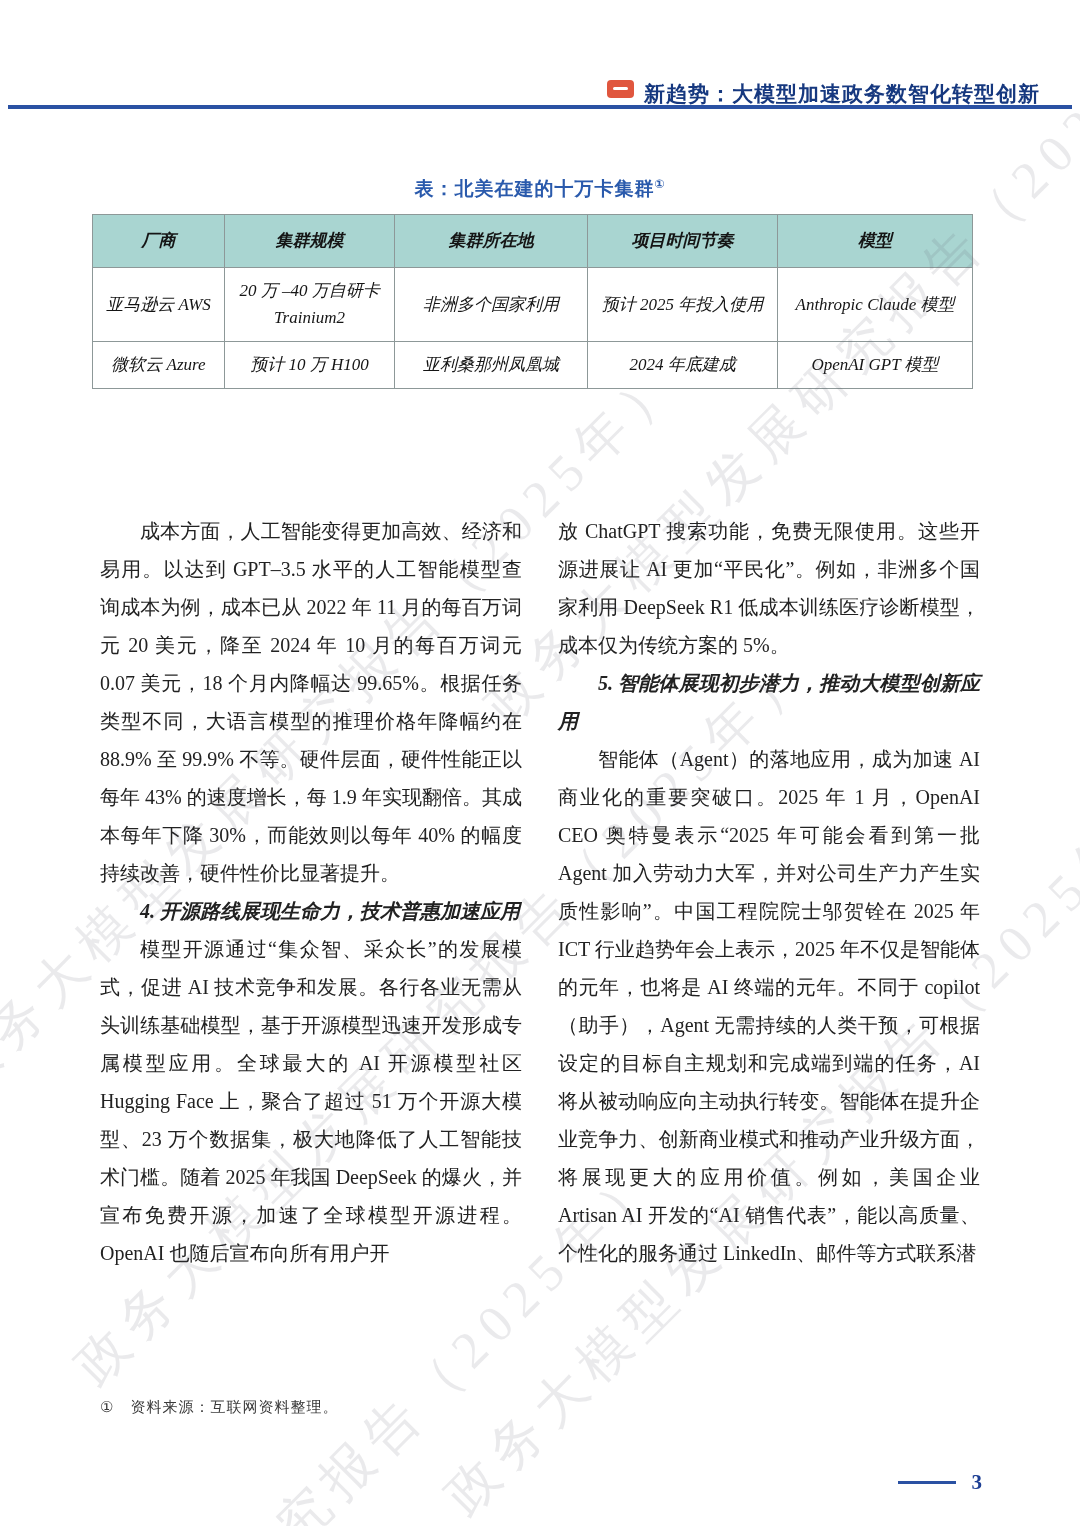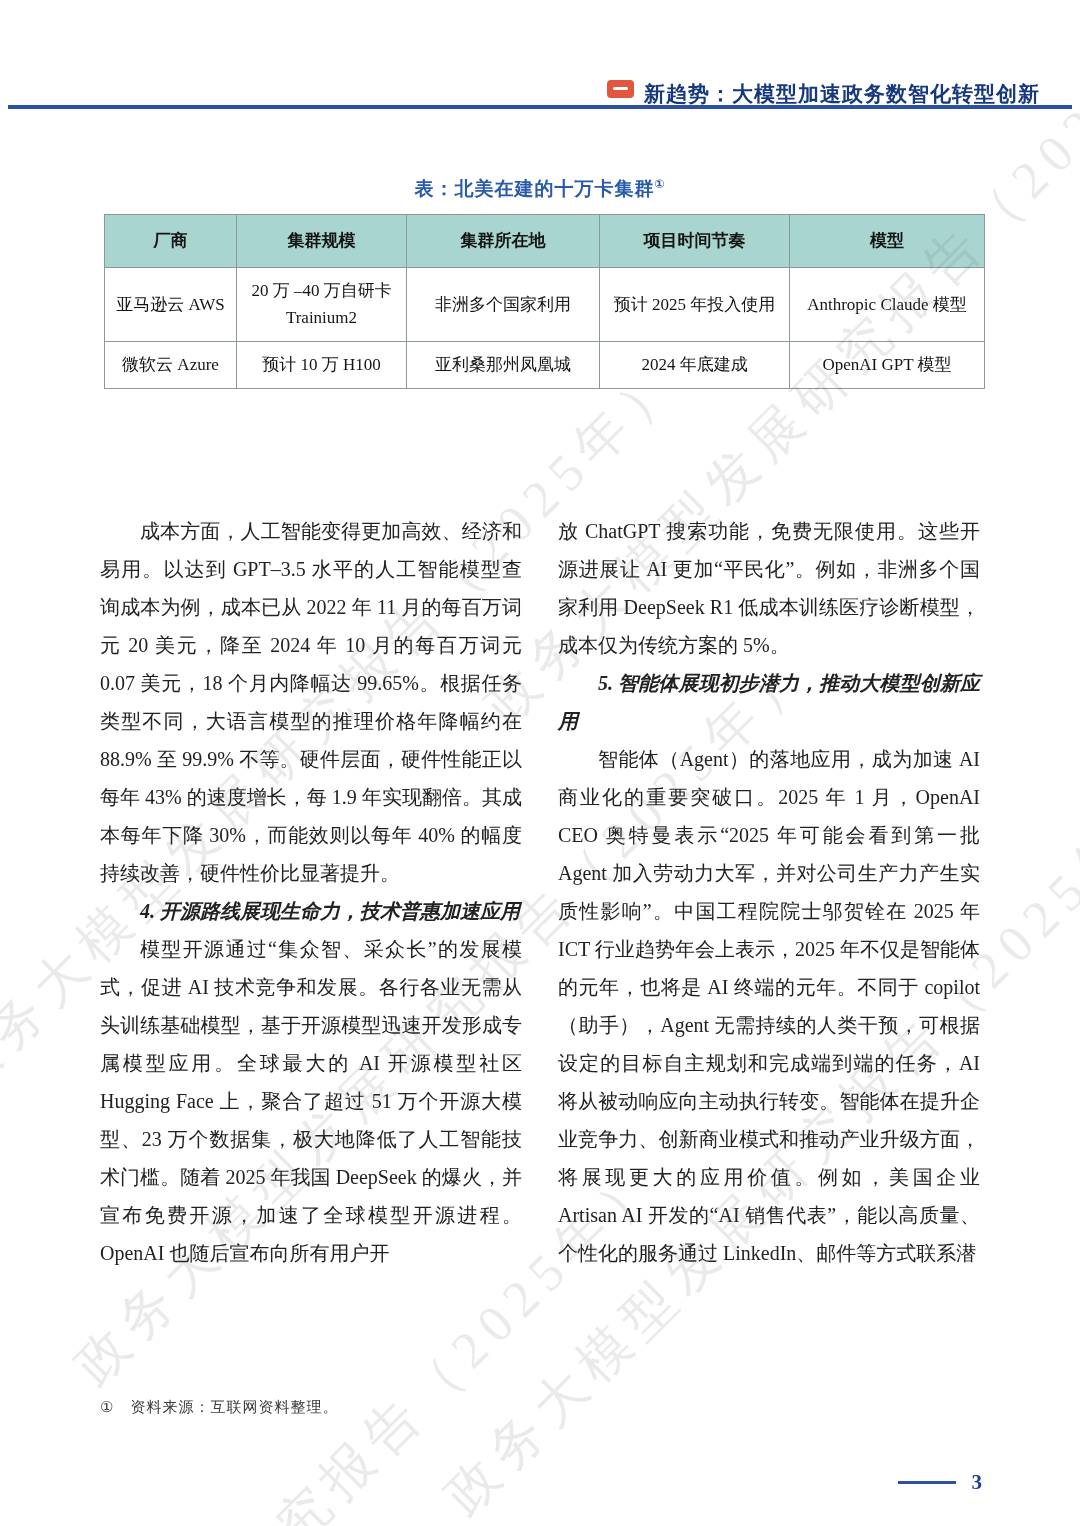--- a/index.html
+++ b/index.html
@@ -40,23 +40,23 @@
 
   
   .table-caption {
     position: absolute; top: 176px; left: 0; width: 100%;
     text-align: center;
     font-family: "Liberation Sans", "DejaVu Sans", sans-serif;
     font-size: 19px; font-weight: 700; color: #2a5aac; letter-spacing: 1px;
   }
   .table-caption sup { font-size: 12px; }
   .clusters-table {
-    position: absolute; top: 214px; left: 104px; width: 880px;
+    position: absolute; top: 214px; left: 92px; width: 880px;
     border-collapse: collapse; table-layout: fixed;
-    font-size: 17px; color: #151515;
+    font-size: 17px; color: #151515; font-style: italic;
   }
   .clusters-table th, .clusters-table td {
     border: 1px solid #8d9898; text-align: center; vertical-align: middle;
     padding: 10px 8px; line-height: 1.55; overflow-wrap: break-word;
   }
   .clusters-table th {
     background: #a9d5d1; font-weight: 700; padding: 13px 6px;
   }
 
   

